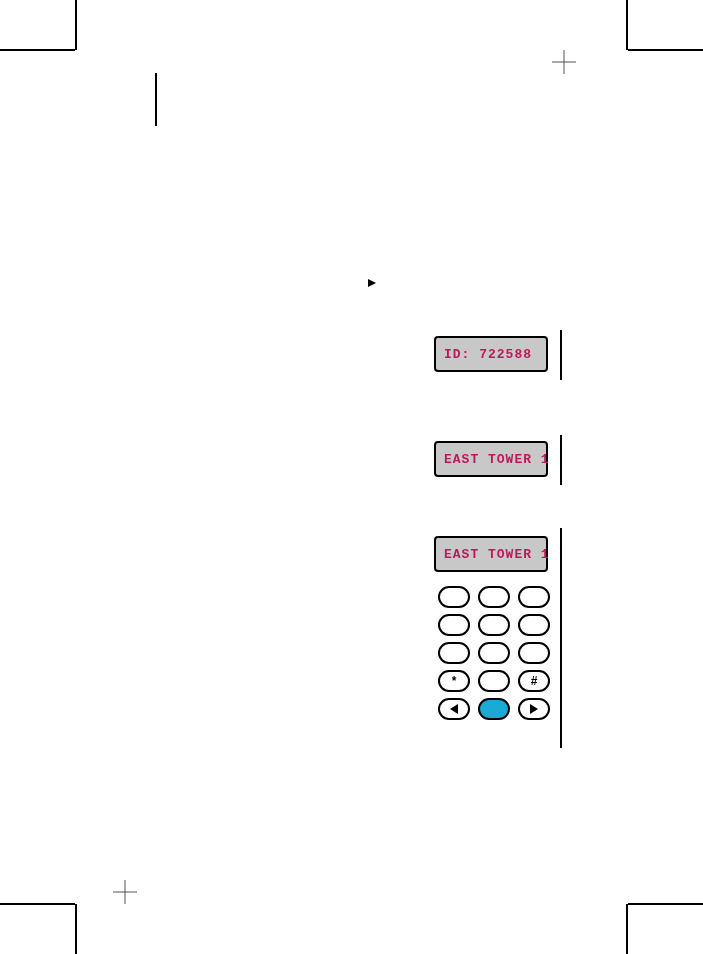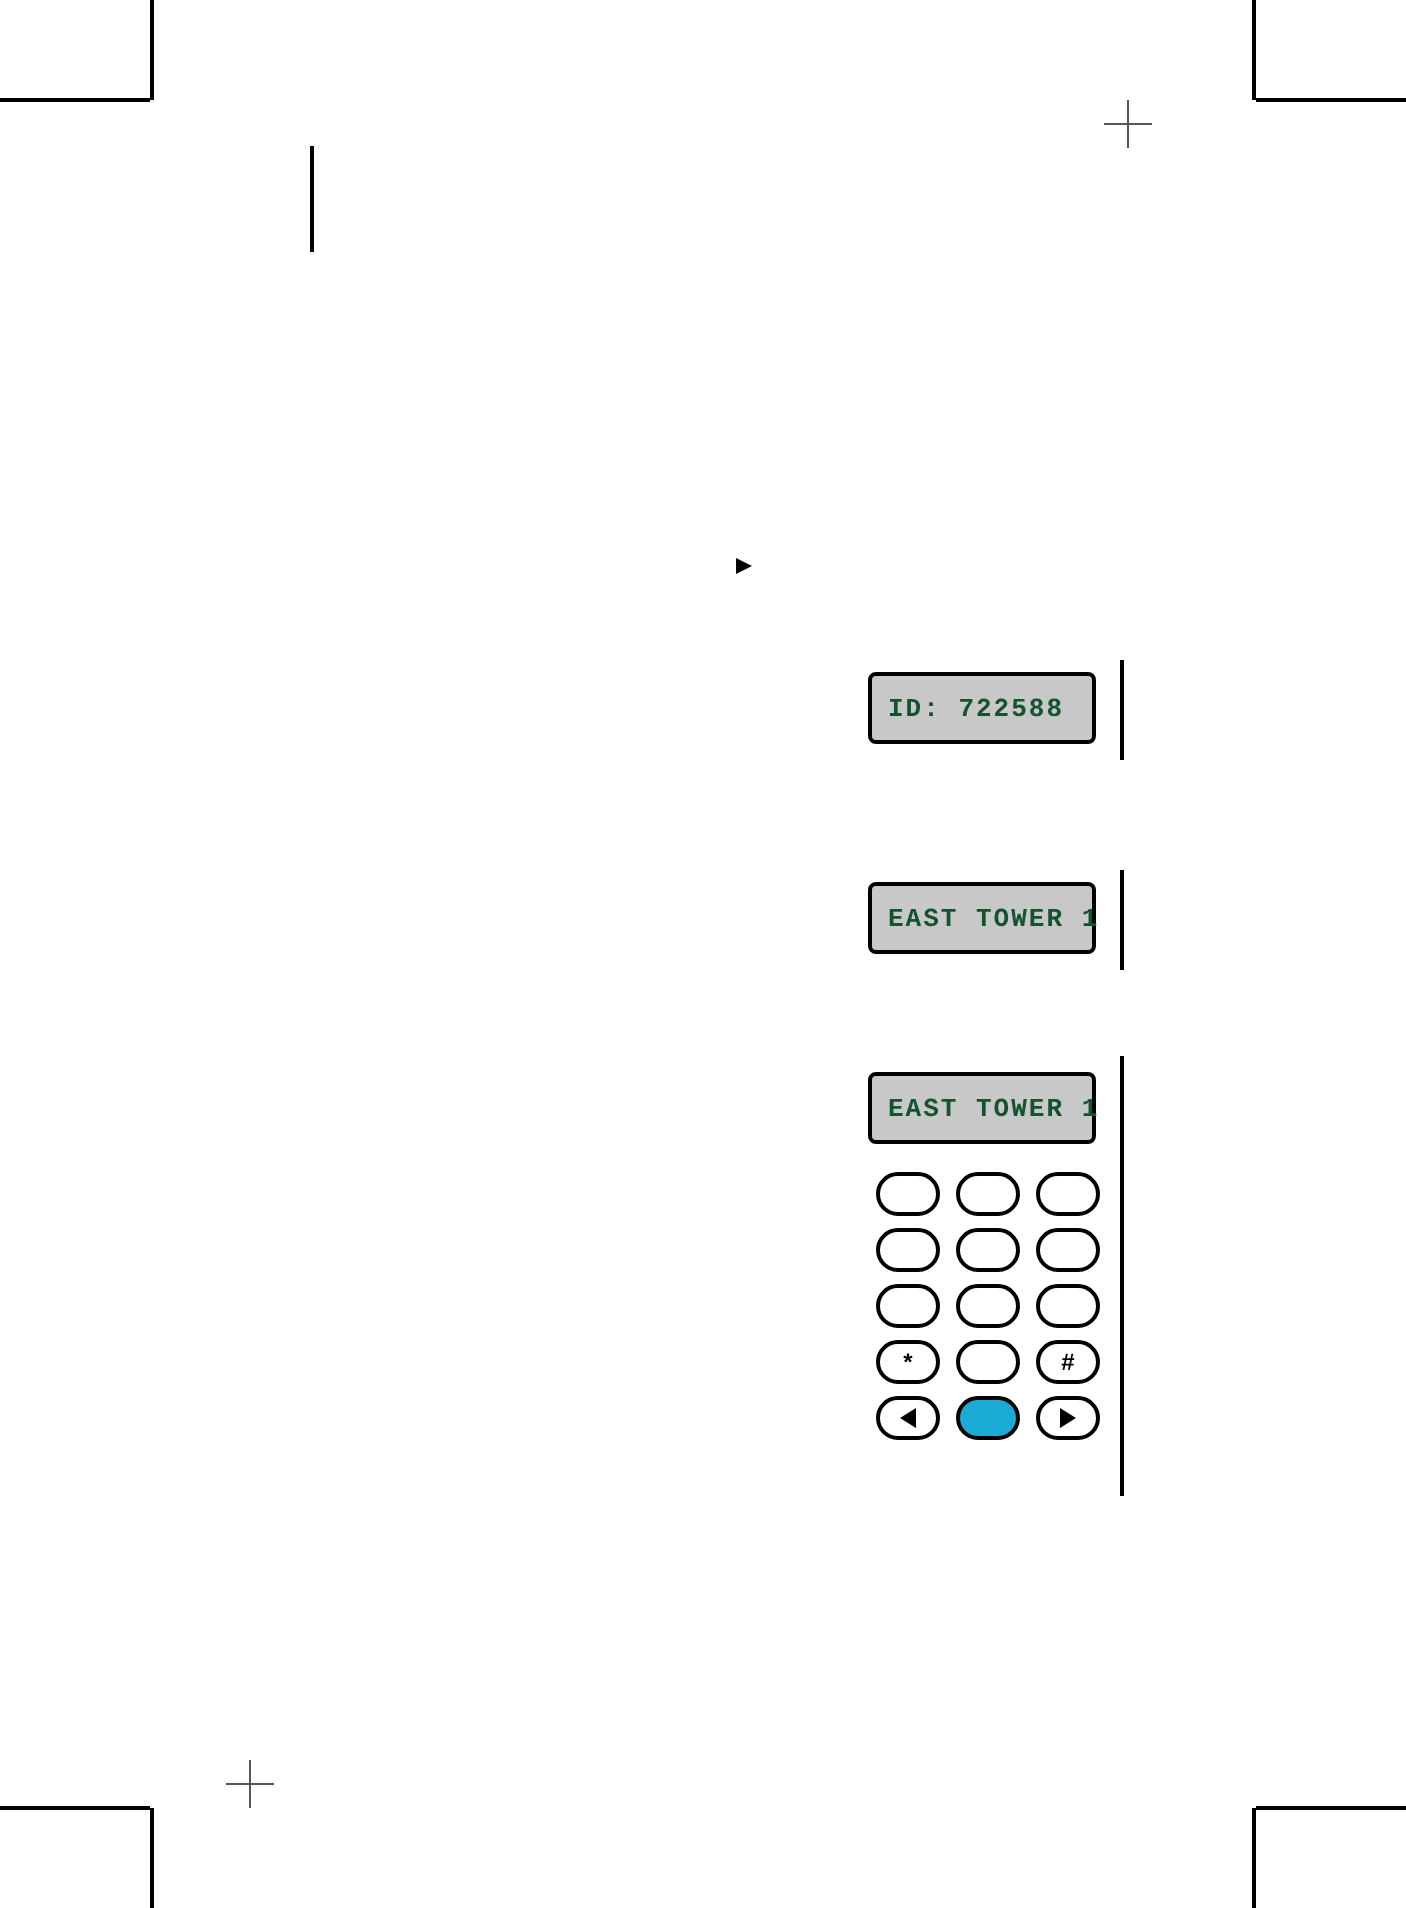--- a/index.html
+++ b/index.html
@@ -64,21 +64,21 @@
     }
     .lcd-screen {
       background: #c8c8c8;
       border: 2px solid #000;
       border-radius: 4px;
       padding: 6px 8px;
       font-family: 'Courier New', monospace;
       font-size: 13px;
       font-weight: bold;
       letter-spacing: 1px;
-      color: #14532d;
+      color: #be185d;
       white-space: nowrap;
     }
     
     .lcd-1 { top: 330px; left: 428px; width: 134px; height: 50px; padding: 6px; }
     .lcd-1 .lcd-screen { width: 114px; height: 36px; display: flex; align-items: center; }
     
     .lcd-2 { top: 435px; left: 428px; width: 134px; height: 50px; padding: 6px; }
     .lcd-2 .lcd-screen { width: 114px; height: 36px; display: flex; align-items: center; }
     
     .lcd-3 { top: 528px; left: 428px; width: 134px; height: 220px; padding: 8px 6px; }

